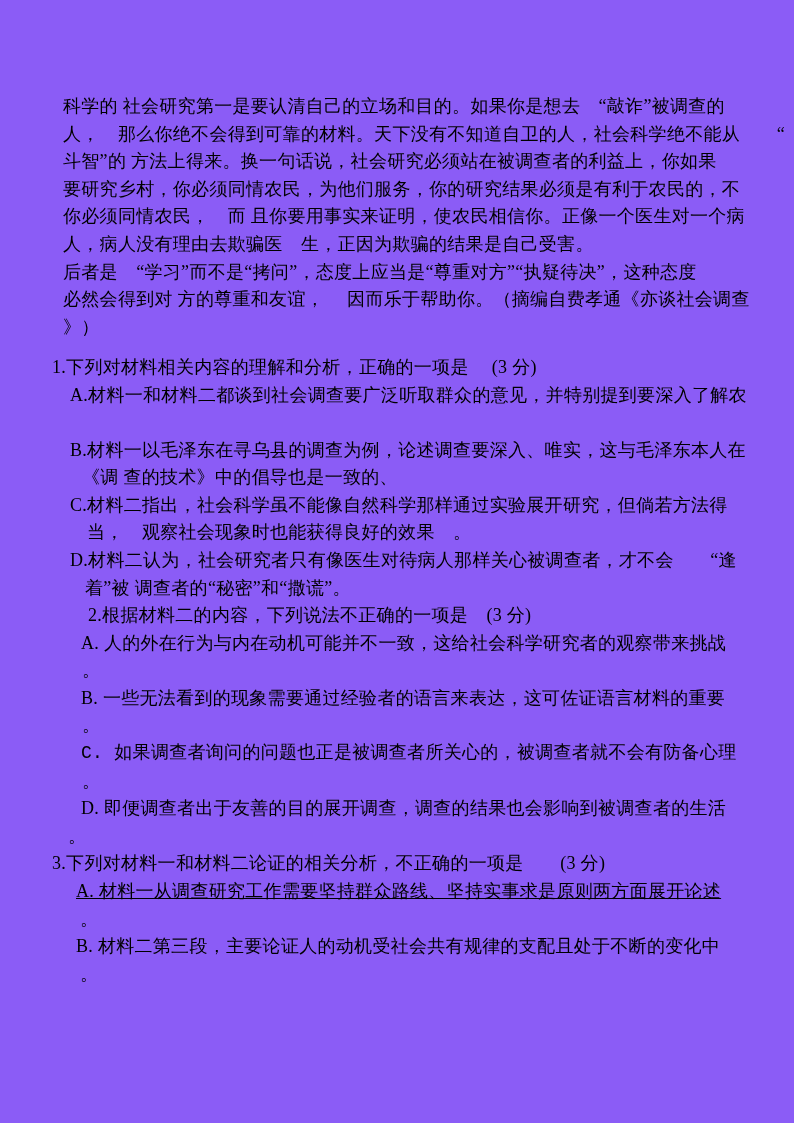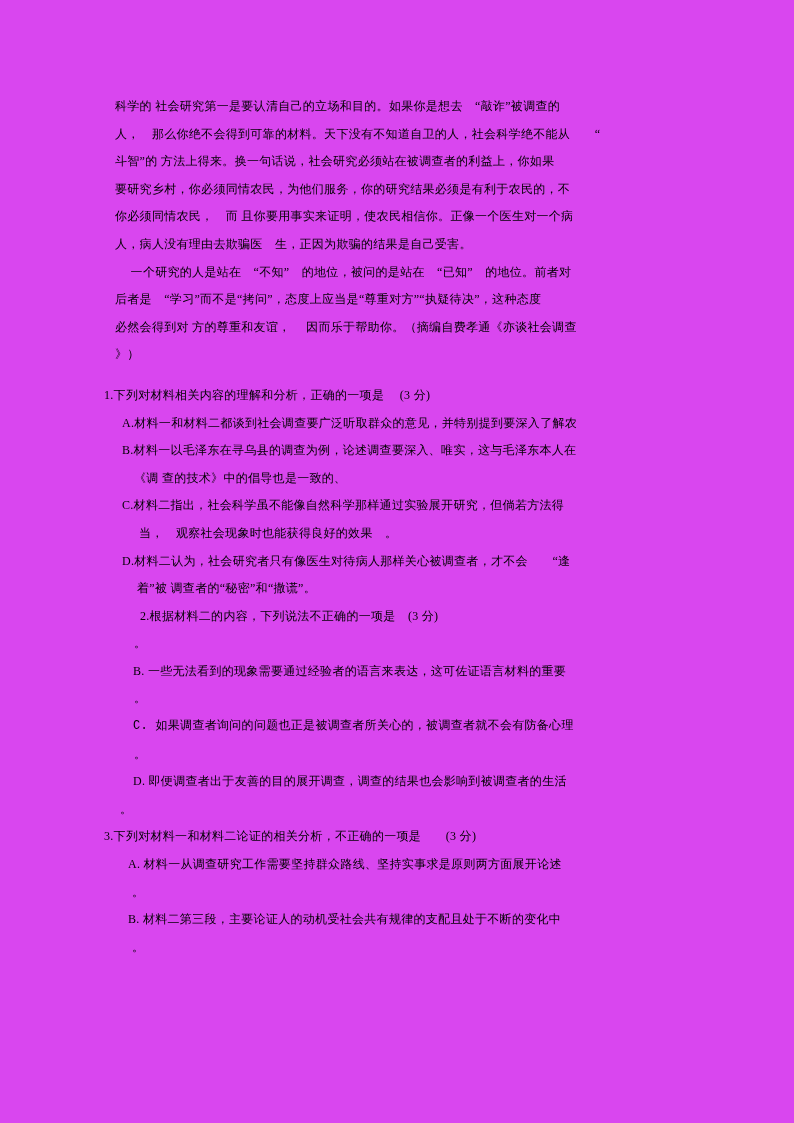--- a/index.html
+++ b/index.html
@@ -9,63 +9,63 @@
   }
   body {
     width: 794px;
     height: 1123px;
     overflow: hidden;
   }
   .page {
     box-sizing: border-box;
     width: 794px;
     height: 1123px;
-    background: #d946ef;
-    padding: 93px 80px 0 104px;
+    background: #8b5cf6;
+    padding: 93px 80px 0 52px;
     font-family: "Liberation Serif", "DejaVu Serif", serif;
-    font-size: 12px;
+    font-size: 18px;
     color: #000000;
   }
   .doc-line {
     height: 27.6px;
     line-height: 27.6px;
     white-space: pre;
     letter-spacing: 0.3px;
   }
 </style>
 </head>
 <body>
 
 <div class="page">
   <div>
       <div class="doc-line" style="padding-left: 11px;">科学的 社会研究第一是要认清自己的立场和目的。如果你是想去　“敲诈”被调查的</div>
       <div class="doc-line" style="padding-left: 11px;">人，　那么你绝不会得到可靠的材料。天下没有不知道自卫的人，社会科学绝不能从　　“</div>
       <div class="doc-line" style="padding-left: 11px;">斗智”的 方法上得来。换一句话说，社会研究必须站在被调查者的利益上，你如果</div>
       <div class="doc-line" style="padding-left: 11px;">要研究乡村，你必须同情农民，为他们服务，你的研究结果必须是有利于农民的，不</div>
       <div class="doc-line" style="padding-left: 11px;">你必须同情农民，　而 且你要用事实来证明，使农民相信你。正像一个医生对一个病</div>
       <div class="doc-line" style="padding-left: 11px;">人，病人没有理由去欺骗医　生，正因为欺骗的结果是自己受害。</div>
-      <div class="doc-line" style="padding-left: 11px;">　 一个研究的人是站在　“不知”　的地位，被问的是站在　“已知”　的地位。前者对</div>
       <div class="doc-line" style="padding-left: 11px;">后者是　“学习”而不是“拷问”，态度上应当是“尊重对方”“执疑待决”，这种态度</div>
       <div class="doc-line" style="padding-left: 11px;">必然会得到对 方的尊重和友谊，　 因而乐于帮助你。（摘编自费孝通《亦谈社会调查</div>
       <div class="doc-line" style="padding-left: 11px;">》）</div>
       <div class="doc-line" style="padding-left: 0px; margin-top: 13px;">1.下列对材料相关内容的理解和分析，正确的一项是　 (3 分)</div>
       <div class="doc-line" style="padding-left: 18px;">A.材料一和材料二都谈到社会调查要广泛听取群众的意见，并特别提到要深入了解农</div>
-      <div class="doc-line" style="padding-left: 18px;">B.材料一以毛泽东在寻乌县的调查为例，论述调查要深入、唯实，这与毛泽东本人在</div>
+      <div class="doc-line" style="padding-left: 18px; margin-top: 27px;">B.材料一以毛泽东在寻乌县的调查为例，论述调查要深入、唯实，这与毛泽东本人在</div>
       <div class="doc-line" style="padding-left: 30px;">《调 查的技术》中的倡导也是一致的、</div>
       <div class="doc-line" style="padding-left: 18px;">C.材料二指出，社会科学虽不能像自然科学那样通过实验展开研究，但倘若方法得</div>
       <div class="doc-line" style="padding-left: 35px;">当，　观察社会现象时也能获得良好的效果　。</div>
       <div class="doc-line" style="padding-left: 18px;">D.材料二认为，社会研究者只有像医生对待病人那样关心被调查者，才不会　　“逢</div>
       <div class="doc-line" style="padding-left: 33px;">着”被 调查者的“秘密”和“撒谎”。</div>
       <div class="doc-line" style="padding-left: 0px; margin-left: 36px;">2.根据材料二的内容，下列说法不正确的一项是　(3 分)</div>
+      <div class="doc-line" style="padding-left: 29px;">A. 人的外在行为与内在动机可能并不一致，这给社会科学研究者的观察带来挑战</div>
       <div class="doc-line" style="padding-left: 30px;">。</div>
       <div class="doc-line" style="padding-left: 29px;">B. 一些无法看到的现象需要通过经验者的语言来表达，这可佐证语言材料的重要</div>
       <div class="doc-line" style="padding-left: 30px;">。</div>
       <div class="doc-line" style="padding-left: 29px; font-family: Liberation Mono, monospace;">C. 如果调查者询问的问题也正是被调查者所关心的，被调查者就不会有防备心理</div>
       <div class="doc-line" style="padding-left: 30px;">。</div>
       <div class="doc-line" style="padding-left: 29px;">D. 即便调查者出于友善的目的展开调查，调查的结果也会影响到被调查者的生活</div>
       <div class="doc-line" style="padding-left: 16px;">。</div>
       <div class="doc-line" style="padding-left: 0px;">3.下列对材料一和材料二论证的相关分析，不正确的一项是　　(3 分)</div>
-      <div class="doc-line" style="padding-left: 24px;">A. 材料一从调查研究工作需要坚持群众路线、坚持实事求是原则两方面展开论述</div>
+      <div class="doc-line" style="padding-left: 24px; text-decoration: underline;">A. 材料一从调查研究工作需要坚持群众路线、坚持实事求是原则两方面展开论述</div>
       <div class="doc-line" style="padding-left: 28px;">。</div>
       <div class="doc-line" style="padding-left: 24px;">B. 材料二第三段，主要论证人的动机受社会共有规律的支配且处于不断的变化中</div>
       <div class="doc-line" style="padding-left: 28px;">。</div>
     </div>
 </div>
 
 </body></html>

